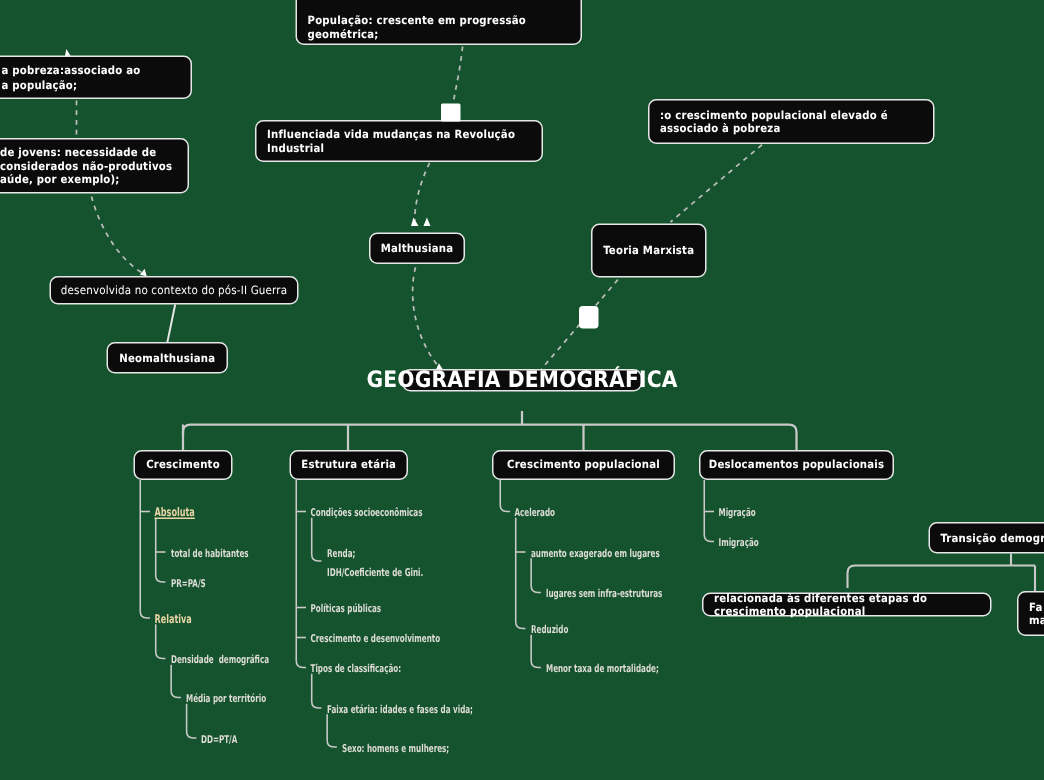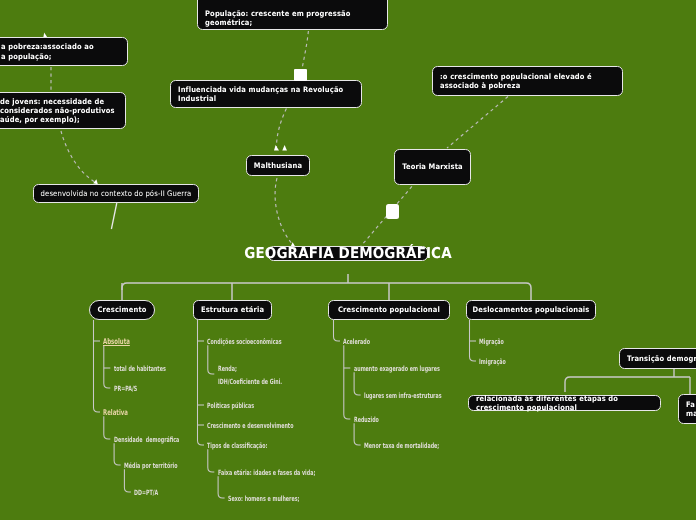--- a/index.html
+++ b/index.html
@@ -1,20 +1,20 @@
 <!DOCTYPE html>
 <html><head>
 <meta charset="utf-8">
 <title>Mapa mental — Geografia Demográfica</title>
 <style>
   html,body{margin:0;padding:0;background:#080808;}
   body{width:696px;height:520px;overflow:hidden;position:relative;
        font-family:"DejaVu Sans",sans-serif;font-stretch:condensed;
        -webkit-font-smoothing:antialiased;text-rendering:geometricPrecision;}
-  #stage{position:absolute;left:0;top:0;width:696px;height:520px;background:#4d7c0f;}
+  #stage{position:absolute;left:0;top:0;width:696px;height:520px;background:#14532d;}
   svg.layer{position:absolute;left:0;top:0;width:696px;height:520px;overflow:visible;}
   .node{position:absolute;box-sizing:border-box;border:1.5px solid #e7e7e8;
         border-radius:5.5px;background:#0b0b0c;color:#fff;display:flex;
         align-items:center;justify-content:center;text-align:left;
         font-weight:bold;letter-spacing:0.1px;}
   .node.left{justify-content:flex-start;}
   .node.bottom{align-items:flex-end;}
   .node.bottom .txt{padding-bottom:1.5px;}
   .node .txt{display:block;padding:0 7px;white-space:pre;}
   .leaf{position:absolute;white-space:pre;color:#dedcd6;font-weight:bold;
@@ -29,21 +29,21 @@
   .n-populacao   {left:197px; top:-8px;  width:191px; height:38px;}
   .n-pobreza     {left:-7px;  top:37px;  width:135px; height:29px;}
   .n-jovens      {left:-8px;  top:92px;  width:134px; height:37px;}
   .n-influenciada{left:170px; top:80px;  width:192px; height:28px;}
   .n-crescpob    {left:432px; top:66px;  width:191px; height:30px;}
   .n-desenvolvida{left:33px;  top:184px; width:166px; height:19px; font-size:7.65px;font-weight:normal;letter-spacing:0.12px;}
   .n-malthusiana {left:246px; top:155px; width:64px;  height:21px;align-items:center;}
   .n-marxista    {left:394px; top:149px; width:77px;  height:36px;}
   .n-neomalthusiana{left:71px;top:228px; width:81px;  height:21px;}
   .n-central     {left:268px; top:246px; width:160px; height:15px; font-size:15px; letter-spacing:0.12px;}
-  .n-crescimento {left:89px;  top:300px; width:66px;  height:20px;border-radius:10px;}
+  .n-crescimento {left:89px;  top:300px; width:66px;  height:20px;}
   .n-estrutura   {left:193px; top:300px; width:79px;  height:20px;}
   .n-crescpop    {left:328px; top:300px; width:122px; height:20px;}
   .n-deslocam    {left:466px; top:300px; width:130px; height:20px;}
   .n-transicao   {left:619px; top:348px; width:105px; height:21px;}
   .n-relacionada {left:468px; top:395px; width:193px; height:16px;}
   .n-fases       {left:678px; top:394px; width:96px;  height:30px;}
 
   .m1{left:294px; top:68.5px; width:13px; height:12px; border-radius:1px;}
   .m2{left:385.5px; top:203.5px; width:13px; height:15px; border-radius:2.5px;}
 </style>
@@ -109,20 +109,23 @@
 associado à pobreza</span>
   </div>
   <div class="node n-desenvolvida">
     <span class="txt">desenvolvida no contexto do pós-II Guerra</span>
   </div>
   <div class="node n-malthusiana">
     <span class="txt">Malthusiana</span>
   </div>
   <div class="node n-marxista">
     <span class="txt">Teoria Marxista</span>
+  </div>
+  <div class="node n-neomalthusiana">
+    <span class="txt">Neomalthusiana</span>
   </div>
 
   <div class="marker m1"></div>
   <div class="marker m2"></div>
 
   <div class="node n-central">
     <span class="txt">GEOGRAFIA DEMOGRÁFICA</span>
   </div>
 
   <div class="node n-crescimento">

